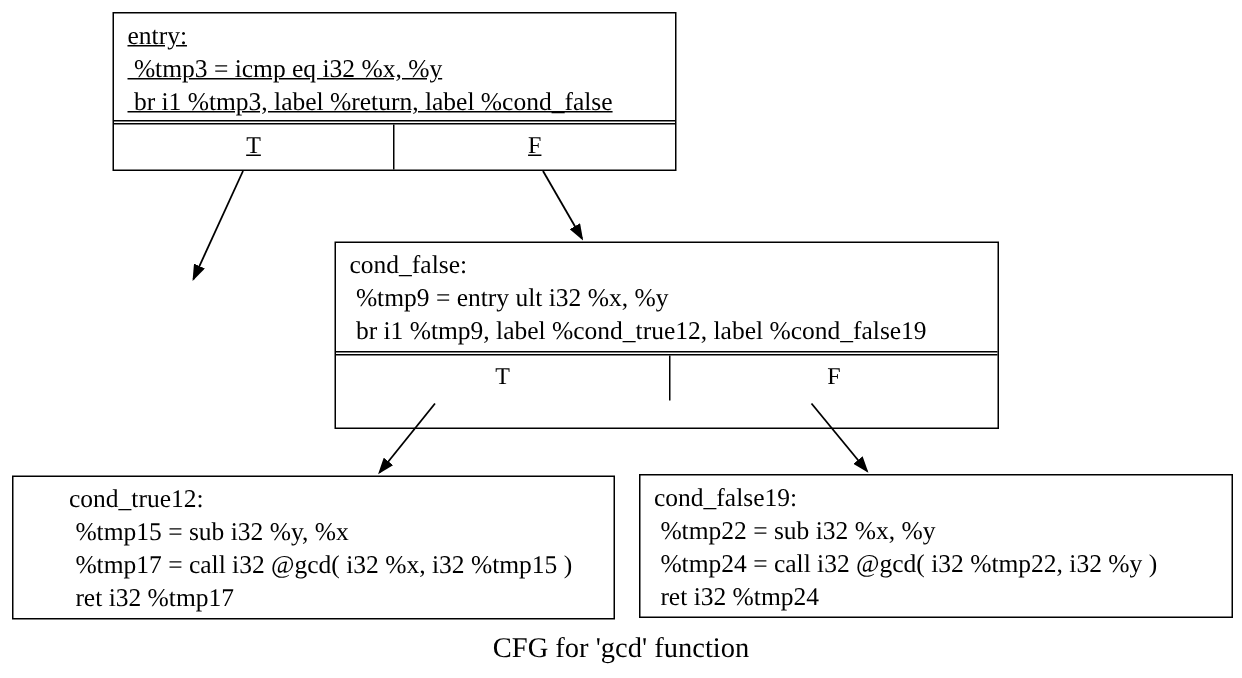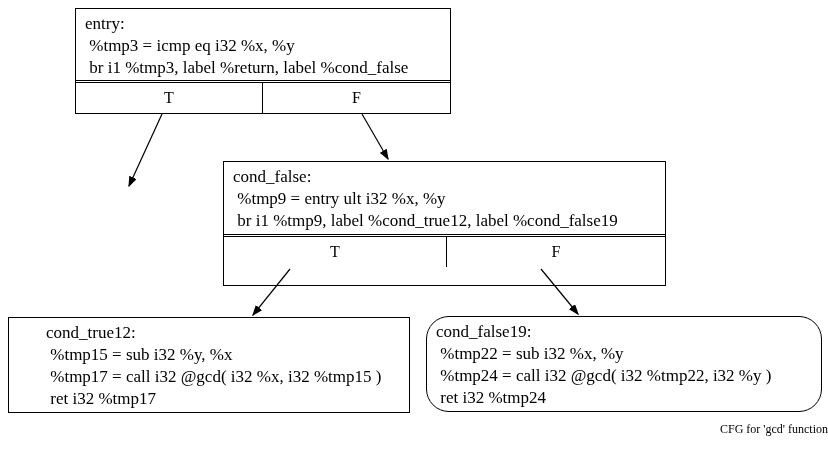--- a/index.html
+++ b/index.html
@@ -57,31 +57,31 @@
     position: absolute;
     left: 0;
     top: 0;
     pointer-events: none;
   }
   #caption {
     position: absolute;
     left: 0;
     top: 422px;
     width: 828px;
-    text-align: right;
-    font-size: 12px;
+    text-align: center;
+    font-size: 19px;
     color: #000000;
   }
 </style>
 </head>
 <body>
 
 <div id="canvas">
 
-  <div class="node branch" style="left:75px; top:8px; width:376px; height:106px;">
+  <div class="node branch" style="left:75px; top:8px; width:376px; height:106px;text-decoration:underline;">
     <div class="body" style="height:72px;">
       <div class="line">entry:</div>
       <div class="line"> %tmp3 = icmp eq i32 %x, %y</div>
       <div class="line"> br i1 %tmp3, label %return, label %cond_false</div>
     </div>
     <div class="tf-row">
       <div class="tf-cell t" style="width:187px;">T</div>
       <div class="tf-cell f">F</div>
     </div>
   </div>
@@ -101,21 +101,21 @@
 
   <div class="node" style="left:8px; top:317px; width:402px; height:96px;padding-left:28px;">
     <div class="body">
       <div class="line">cond_true12:</div>
       <div class="line"> %tmp15 = sub i32 %y, %x</div>
       <div class="line"> %tmp17 = call i32 @gcd( i32 %x, i32 %tmp15 )</div>
       <div class="line"> ret i32 %tmp17</div>
     </div>
   </div>
 
-  <div class="node" style="left:426px; top:316px; width:396px; height:96px;border-radius:23px;">
+  <div class="node" style="left:426px; top:316px; width:396px; height:96px;">
     <div class="body">
       <div class="line">cond_false19:</div>
       <div class="line"> %tmp22 = sub i32 %x, %y</div>
       <div class="line"> %tmp24 = call i32 @gcd( i32 %tmp22, i32 %y )</div>
       <div class="line"> ret i32 %tmp24</div>
     </div>
   </div>
 
   <svg id="edges" width="828" height="452" viewBox="0 0 828 452">
     <defs>

